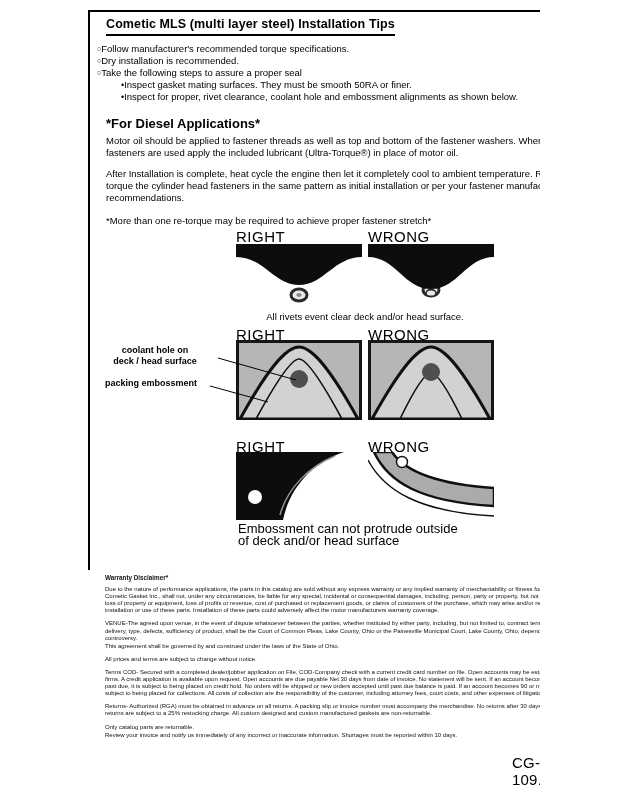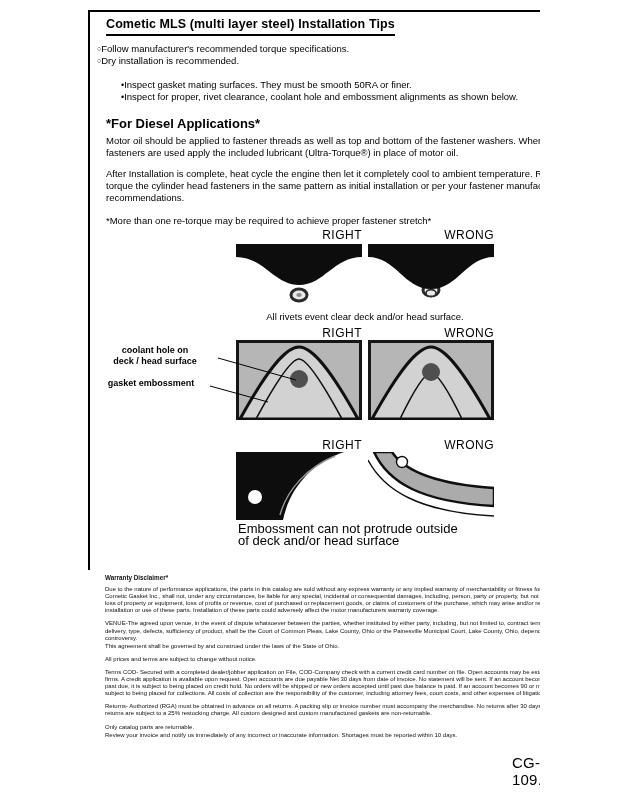--- a/index.html
+++ b/index.html
@@ -9,21 +9,21 @@
   .abs { position:absolute; }
   .rule-top { left:88px; top:10px; width:530px; height:2px; background:#000; }
   .rule-left { left:88px; top:10px; width:2px; height:560px; background:#000; }
   .title { left:106px; top:17px; font-size:12.5px; font-weight:bold; border-bottom:2px solid #000; padding-bottom:3px; letter-spacing:0.1px; }
   .body-text { font-size:9.5px; line-height:12px; }
   .bullet { display:flex; }
   .marker-o { font-size:7px; line-height:12px; }
   .marker-dot { font-size:9px; line-height:12px; }
   .diesel-head { font-size:13px; font-weight:bold; }
   .para { width:468px; }
-  .dg-label { width:126px; text-align:right; font-size:12px; letter-spacing:0.5px; }
+  .dg-label { width:126px; text-align:left; font-size:15px; letter-spacing:0.5px; }
   .caption { width:258px; text-align:center; font-size:9.5px; line-height:11.5px; }
   .caption-left { width:232px; text-align:left; font-size:13px; line-height:12px; }
   .annot { width:118px; text-align:center; font-size:9px; line-height:10.5px;font-weight:bold; }
   .panel { position:absolute; }
   .warranty { left:105px; top:574px; width:497px; font-size:6px; line-height:7.1px; color:#111; }
   .warranty .w-head { font-weight:bold; margin-bottom:5px; font-size:6.3px; }
   .warranty p { margin-bottom:6px; }
   .warranty p.tight { margin-bottom:1px; }
   .footer-code { left:512px; top:754px; font-size:15px; letter-spacing:0.2px; }
 </style>
@@ -37,20 +37,24 @@
 
   <div class="abs title">Cometic MLS (multi layer steel) Installation Tips</div>
 
   <div class="abs body-text bullet" style="left:97px; top:43px;">
     <span class="marker-o">○</span>
     <span>Follow manufacturer's recommended torque specifications.</span>
   </div>
   <div class="abs body-text bullet" style="left:97px; top:55px;align-items:center;">
     <span class="marker-o">○</span>
     <span>Dry installation is recommended.</span>
+  </div>
+  <div class="abs body-text bullet" style="left:97px; top:67px;">
+    <span class="marker-o">○</span>
+    <span>Take the following steps to assure a proper seal</span>
   </div>
   <div class="abs body-text bullet" style="left:121px; top:79px;">
     <span class="marker-dot">•</span>
     <span>Inspect gasket mating surfaces.  They must be smooth 50RA or finer.</span>
   </div>
   <div class="abs body-text bullet" style="left:121px; top:91px;">
     <span class="marker-dot">•</span>
     <span>Inspect for proper, rivet clearance, coolant hole and embossment alignments as shown below.</span>
   </div>
 
@@ -85,21 +89,21 @@
   </svg>
   <svg class="panel" style="left:368px; top:340px;" width="126" height="80" viewBox="0 0 126 80">
     <rect x="1.5" y="1.5" width="123" height="77" fill="#b6b6b6" stroke="#161616" stroke-width="3"></rect>
     <path d="M4,79 C30,32 49,7 63,7 C77,7 96,32 122,79 Z" fill="#d2d2d2" stroke="#101010" stroke-width="3"></path>
     <path d="M32,79 C46,50 57,33 63,33 C69,33 80,50 94,79" fill="none" stroke="#101010" stroke-width="1.6"></path>
     <circle cx="63" cy="32" r="9" fill="#4f4f4f"></circle>
   </svg>
 
   <div class="abs annot" style="left:96px; top:345px;">coolant hole on</div>
   <div class="abs annot" style="left:96px; top:356px;">deck / head surface</div>
-  <div class="abs annot" style="left:92px; top:378px;">gasket embossment</div>
+  <div class="abs annot" style="left:92px; top:378px;">packing embossment</div>
   <svg class="panel" style="left:100px; top:340px;" width="270" height="90" viewBox="0 0 270 90">
     <line x1="118" y1="18" x2="196" y2="40" stroke="#000" stroke-width="1"></line>
     <line x1="110" y1="46" x2="168" y2="62" stroke="#000" stroke-width="1"></line>
   </svg>
 
 
   <div class="abs dg-label" style="left:236px; top:438px;">RIGHT</div>
   <div class="abs dg-label" style="left:368px; top:438px;">WRONG</div>
 
   <svg class="panel" style="left:236px; top:452px;" width="126" height="68" viewBox="0 0 126 68">

